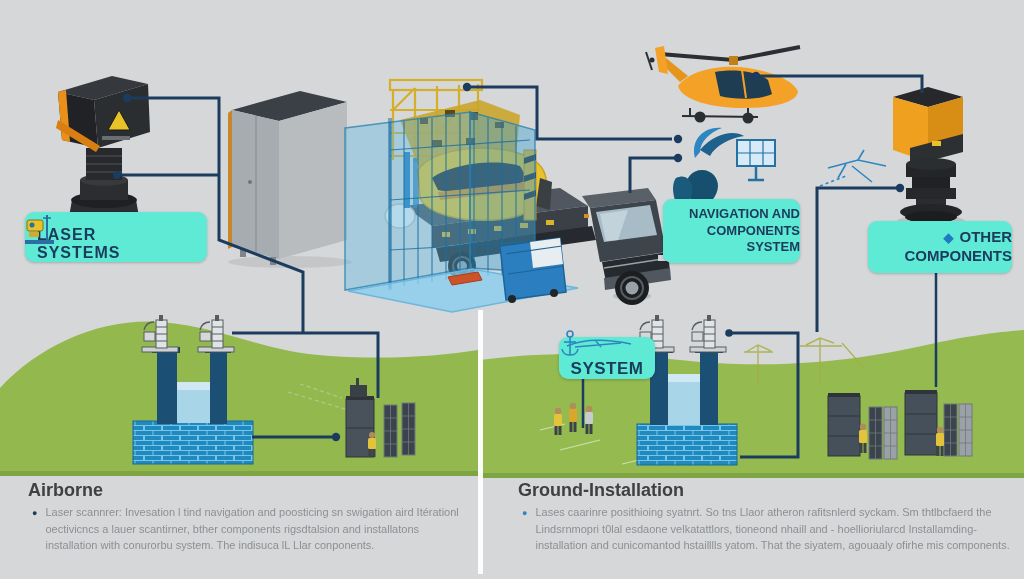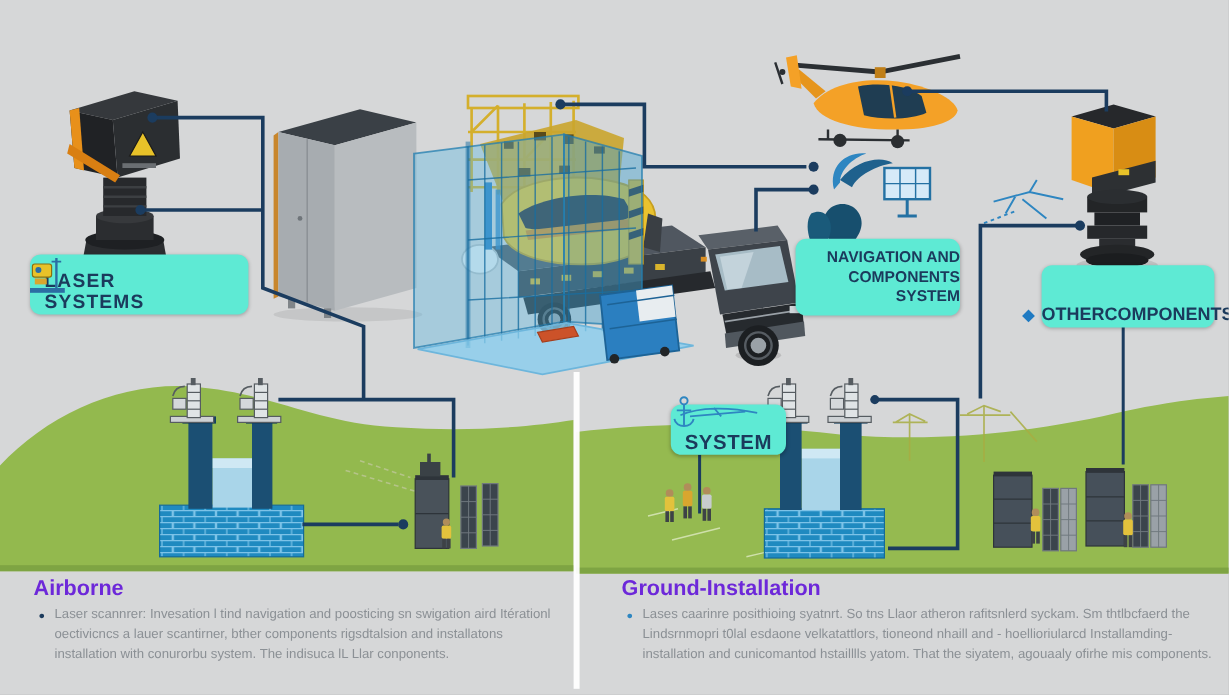--- a/index.html
+++ b/index.html
@@ -13,26 +13,26 @@
     color:#17375c;line-height:1.13;letter-spacing:.3px;
   }
   .chip{
     position:absolute;background:#5eead4;border-radius:9px;
     box-shadow:0 1px 3px rgba(0,0,0,.22);color:#1b3a5c;font-weight:700;
     display:flex;align-items:flex-end;justify-content:center;text-align:center;
   }
   .chip-laser{left:25px;top:212px;width:182px;height:50px;gap:9px;justify-content:flex-start;padding-left:12px;box-sizing:border-box;}
   .chip-laser .txt{font-size:16px;line-height:1.12;letter-spacing:1px;text-align:left;}
   .chip-nav{left:663px;top:199px;width:137px;height:64px;font-size:13px;line-height:1.3;flex-direction:column;}
-  .chip-other{left:868px;top:221px;width:144px;height:52px;font-size:15px;line-height:1.25;flex-direction:row;}
+  .chip-other{left:868px;top:221px;width:144px;height:52px;font-size:15px;line-height:1.25;flex-direction:column;}
   .chip-other .dmd{color:#1f7ac2;margin-right:6px;font-size:13px;}
   .chip-system{left:533px;top:337px;width:96px;height:42px;font-size:17px;font-weight:800;letter-spacing:.5px;margin-left:26px;}
   .chip-system .doodle-top{position:absolute;left:4px;top:-1px;}
   .chip-system .doodle-right{position:absolute;right:-16px;top:-8px;}
-  .sec-head{position:absolute;font-size:18px;font-weight:800;color:#6d28d9;}
+  .sec-head{position:absolute;font-size:18px;font-weight:800;color:#404040;}
   .sec-body{position:absolute;font-size:11px;color:#8b9095;line-height:1.5;display:flex;gap:8px;}
   .sec-body .bullet{font-size:9px;padding-top:3px;color:#1b3a5c;}
   .sec-body.ground .bullet{color:#2e86c1;}
 </style>
 </head>
 <body>
 
 <div class="stage">
 
   <svg width="1024" height="579" viewBox="0 0 1024 579">

